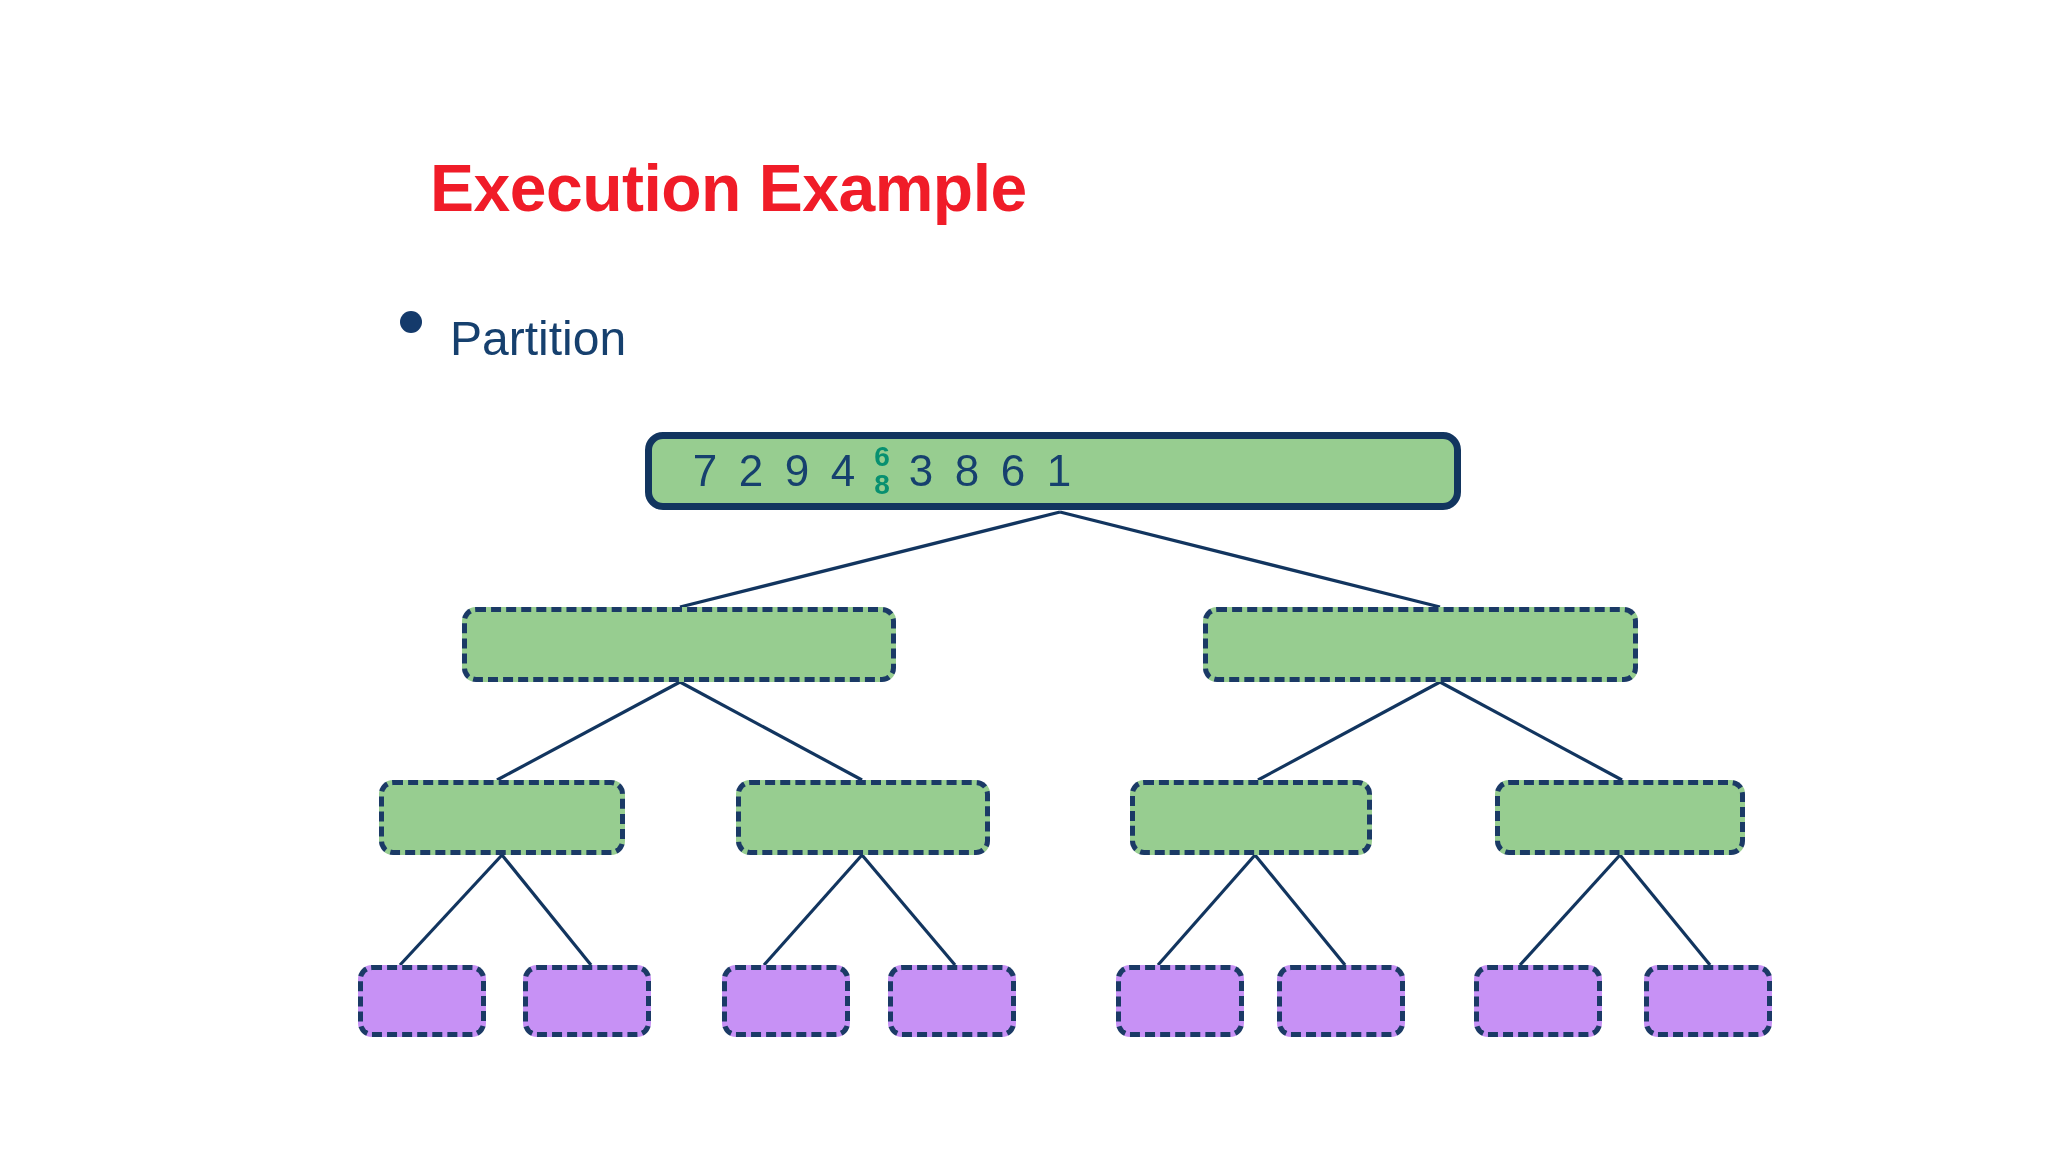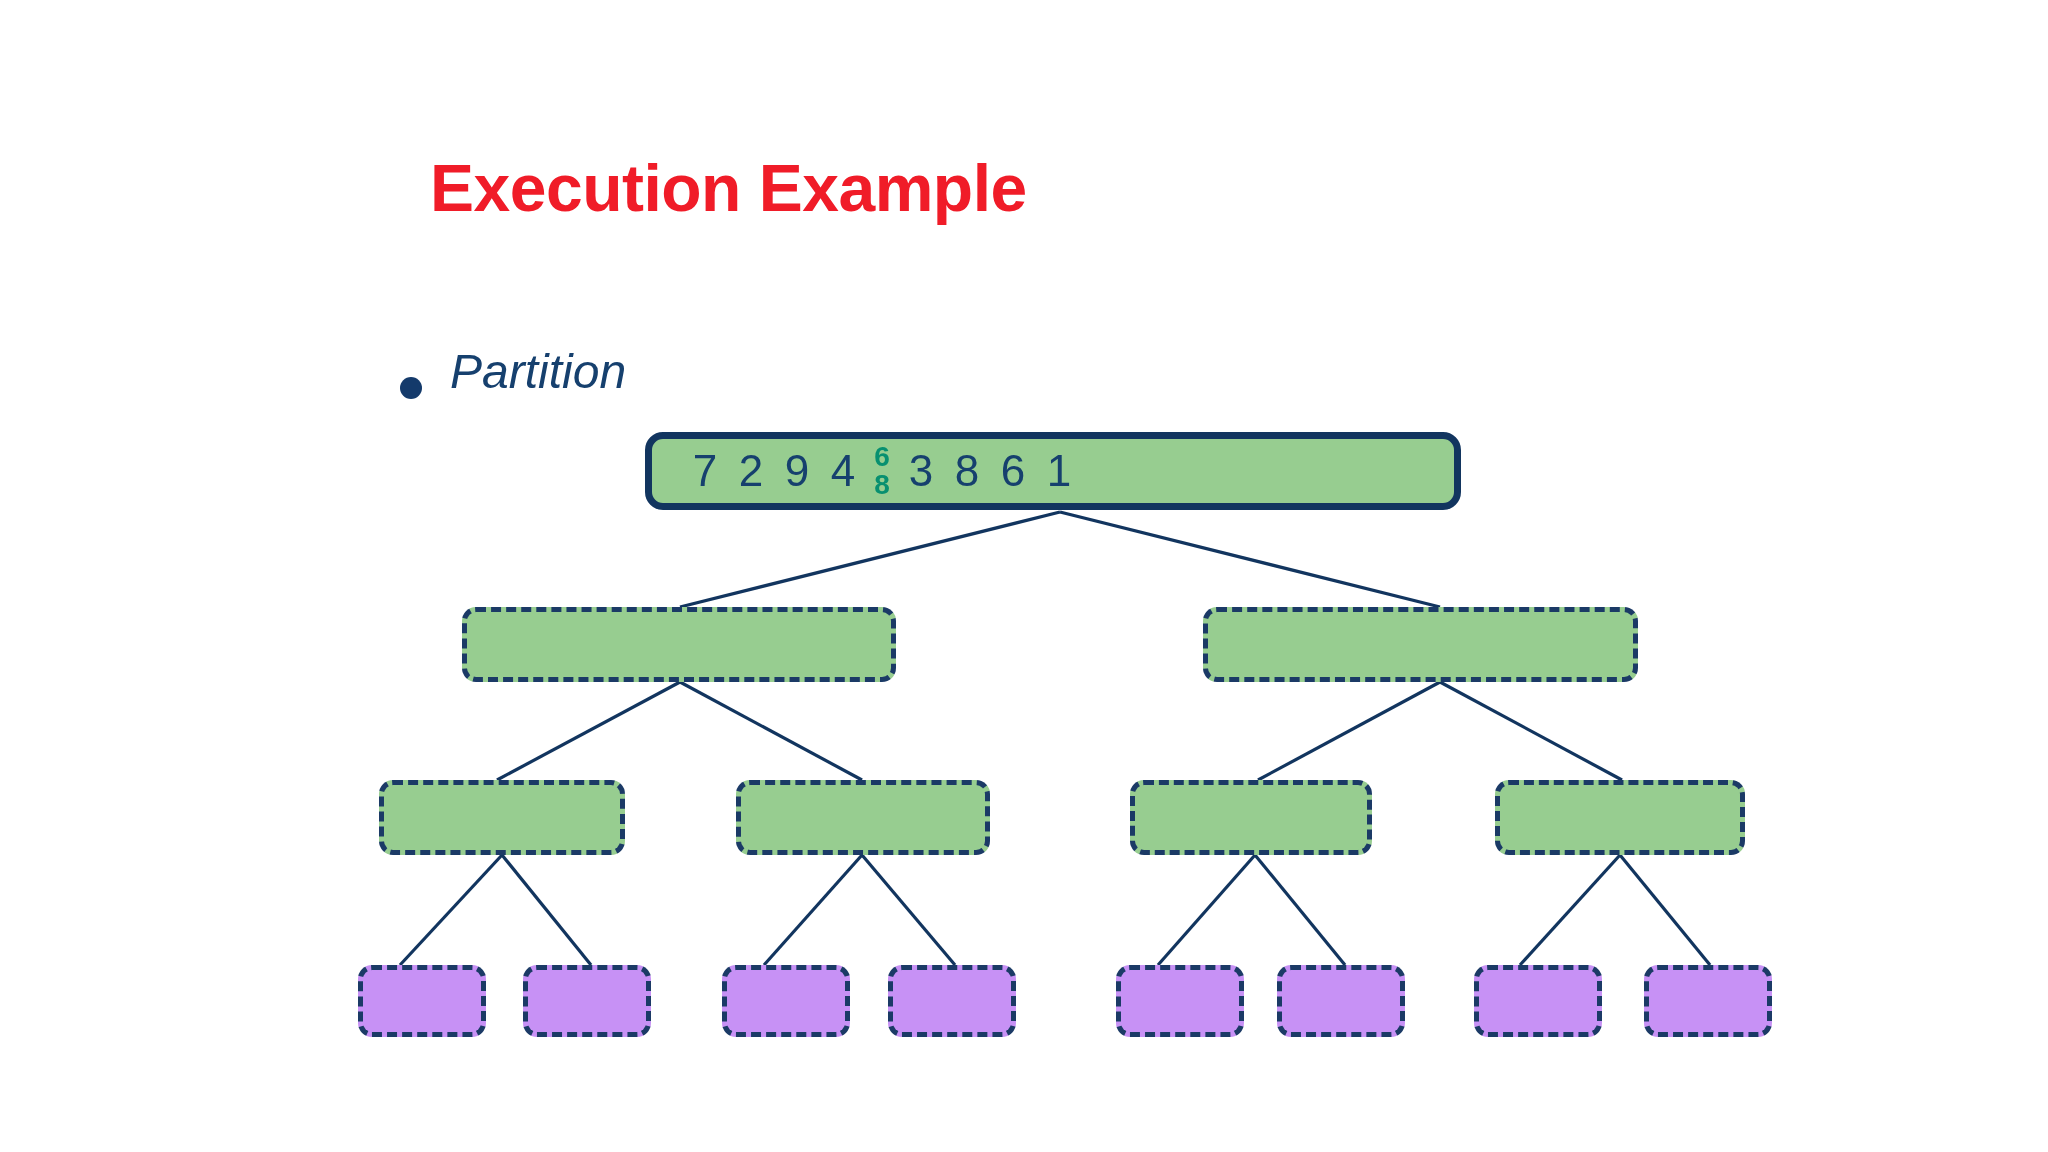--- a/index.html
+++ b/index.html
@@ -27,24 +27,23 @@
     font-weight: bold;
     color: #f01c28;
     letter-spacing: -0.5px;
     white-space: nowrap;
   }
 
   
   #bullet-row {
     position: absolute;
     left: 400px;
-    top: 344px;
+    top: 311px;
     display: flex;
-    align-items: flex-end;
-    font-style: italic;
+    align-items: flex-start;
   }
   #bullet-dot {
     width: 22px;
     height: 22px;
     border-radius: 50%;
     background: #143a6b;
     margin-right: 28px;
     flex: none;
   }
   #bullet-text {

